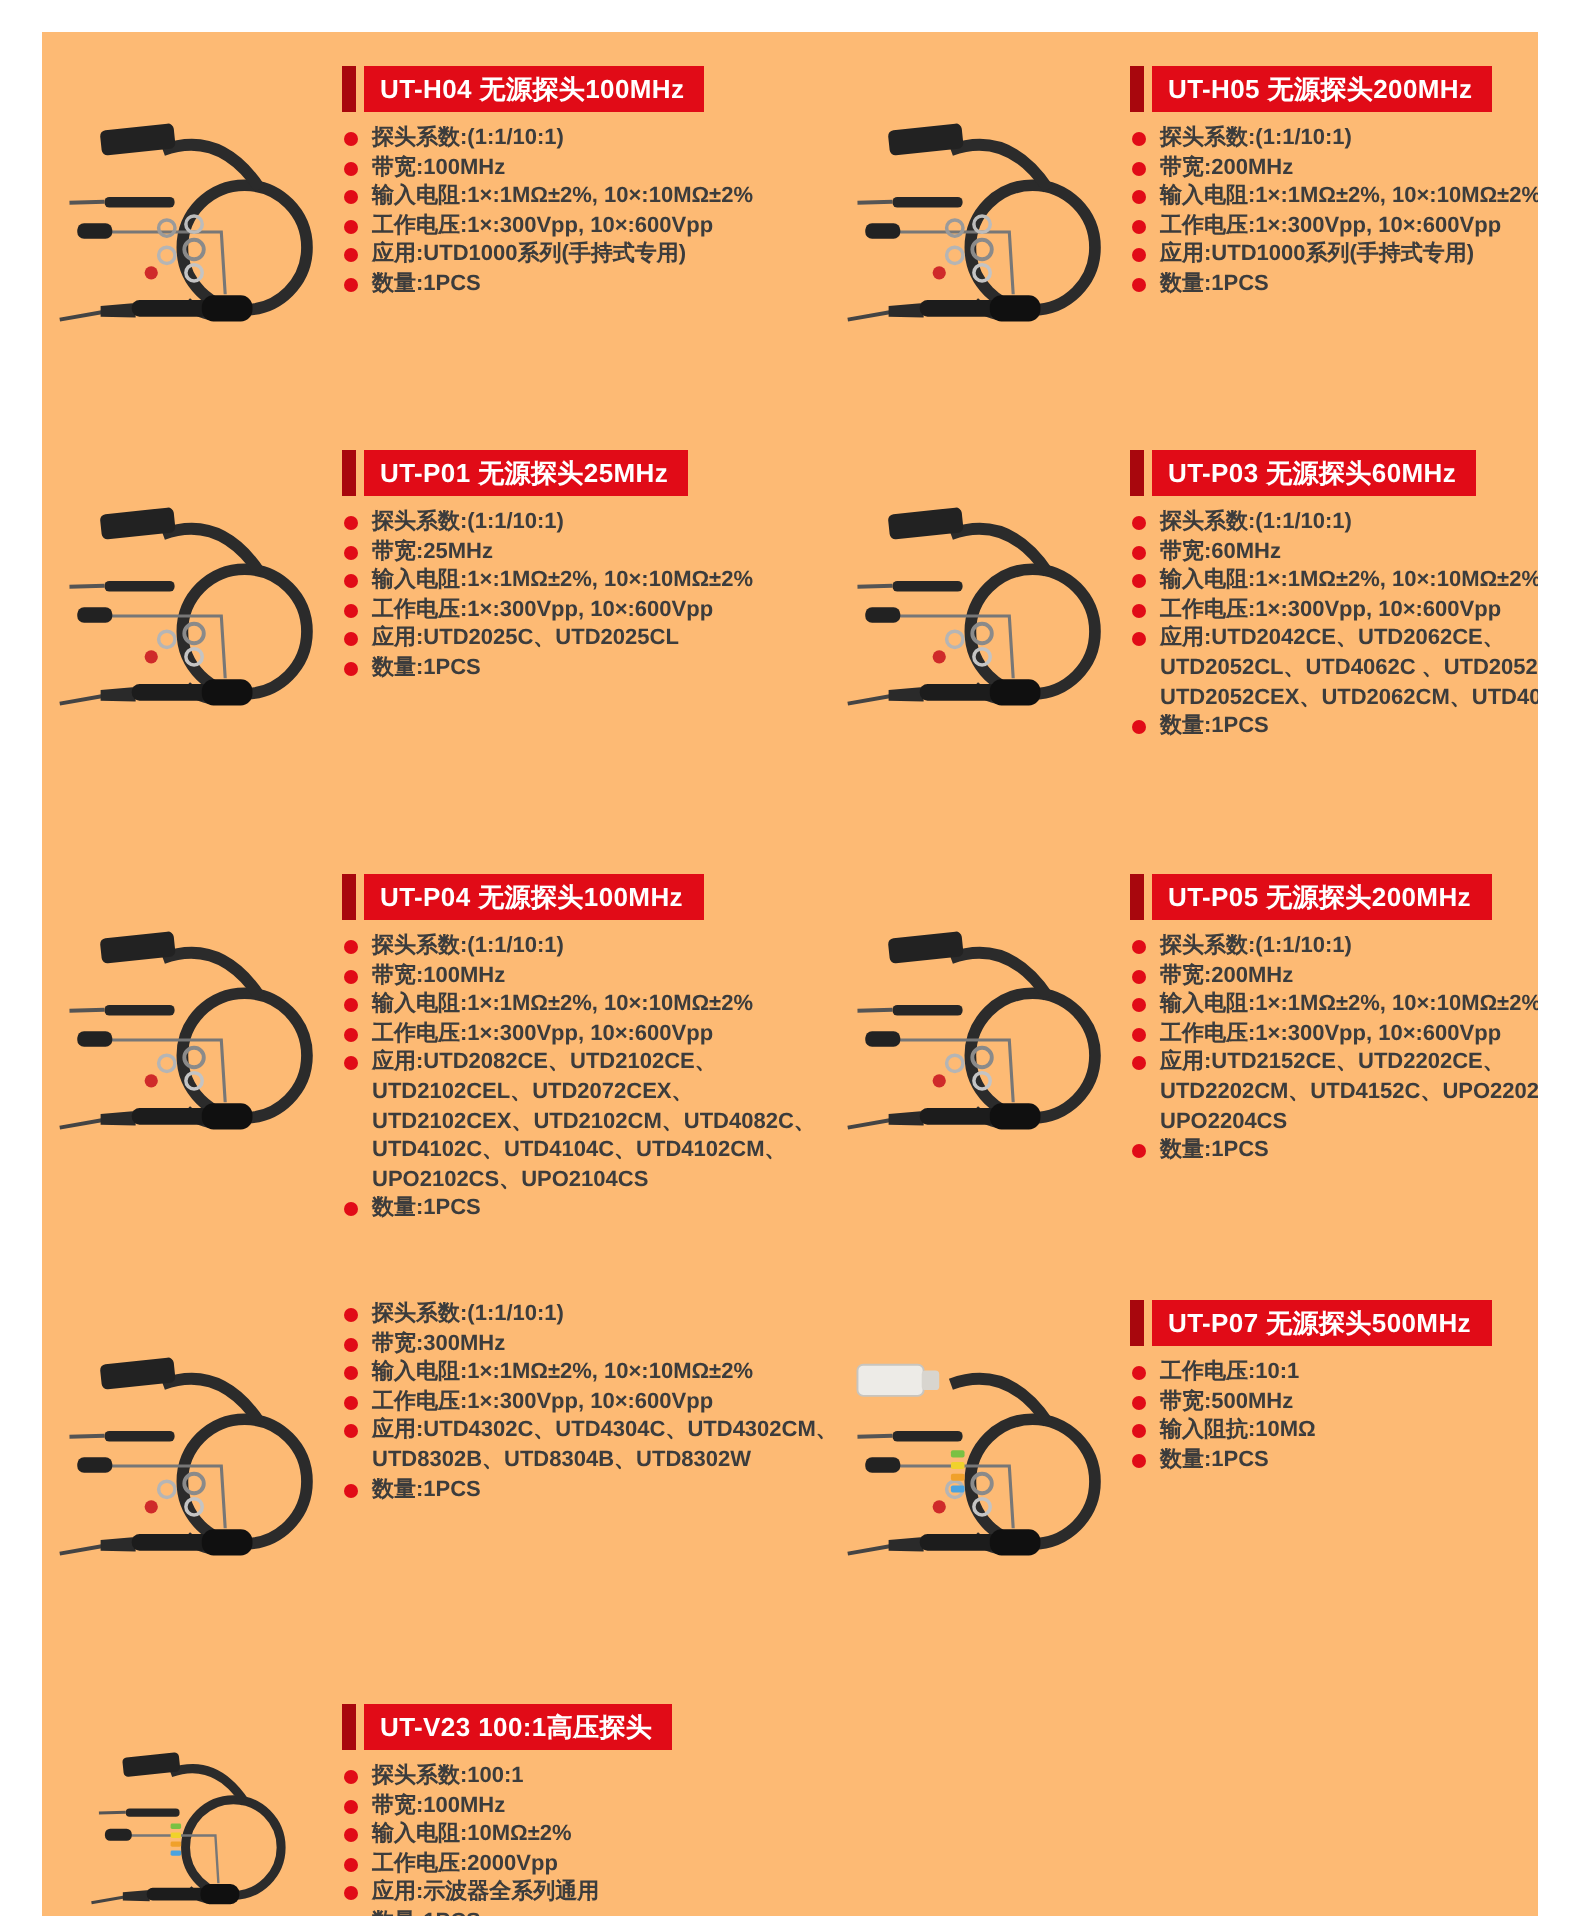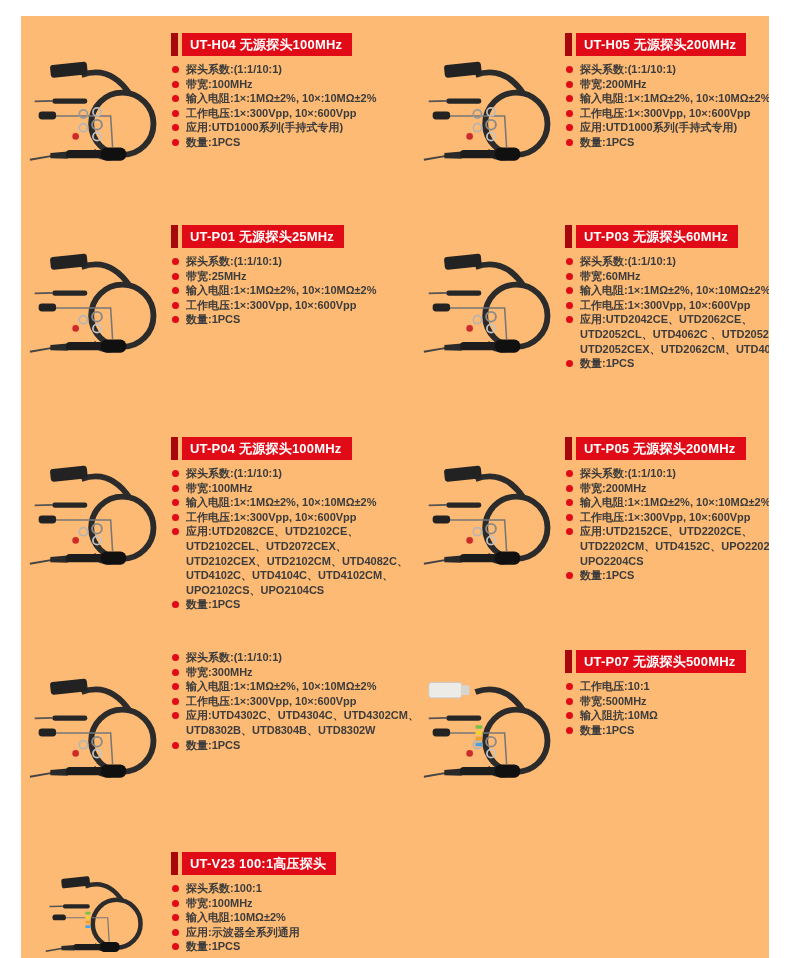--- a/index.html
+++ b/index.html
@@ -284,20 +284,24 @@
           <li class="spec">
             <span class="bullet"></span>
             <span class="spec-text">输入电阻:1×:1MΩ±2%, 10×:10MΩ±2%</span>
           </li>
           <li class="spec">
             <span class="bullet"></span>
             <span class="spec-text">工作电压:1×:300Vpp, 10×:600Vpp</span>
           </li>
           <li class="spec">
             <span class="bullet"></span>
+            <span class="spec-text">应用:UTD2025C、UTD2025CL</span>
+          </li>
+          <li class="spec">
+            <span class="bullet"></span>
             <span class="spec-text">数量:1PCS</span>
           </li>
         </ul>
     </div>
   </section>
 
   <section class="product col-r row2">
     <div class="product-image"><svg viewBox="0 0 150 150" xmlns="http://www.w3.org/2000/svg" class="variant-std">
 
     <circle cx="100" cy="84" r="32" fill="none" stroke="#2b2b2b" stroke-width="6"></circle>
@@ -738,20 +742,24 @@
           <li class="spec">
             <span class="bullet"></span>
             <span class="spec-text">带宽:100MHz</span>
           </li>
           <li class="spec">
             <span class="bullet"></span>
             <span class="spec-text">输入电阻:10MΩ±2%</span>
           </li>
           <li class="spec">
             <span class="bullet"></span>
+            <span class="spec-text">工作电压:2000Vpp</span>
+          </li>
+          <li class="spec">
+            <span class="bullet"></span>
             <span class="spec-text">应用:示波器全系列通用</span>
           </li>
           <li class="spec">
             <span class="bullet"></span>
             <span class="spec-text">数量:1PCS</span>
           </li>
         </ul>
     </div>
   </section>
 

